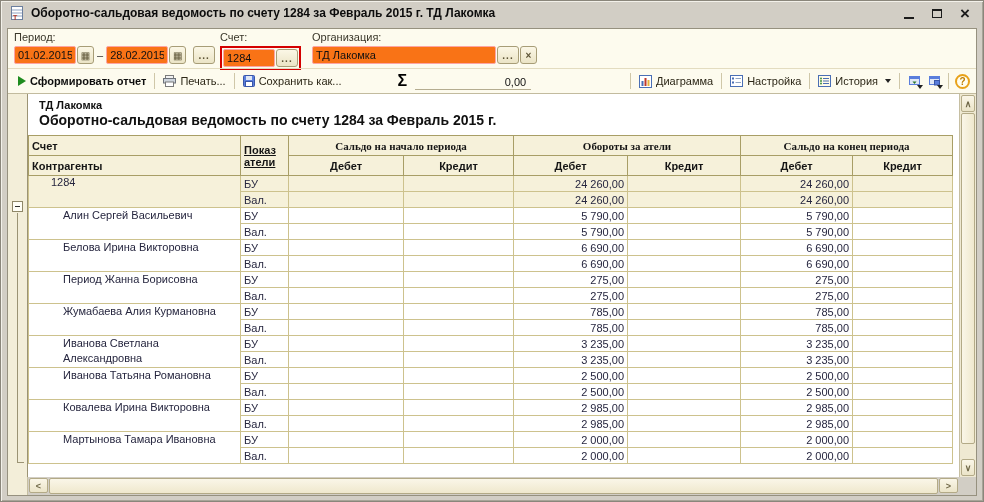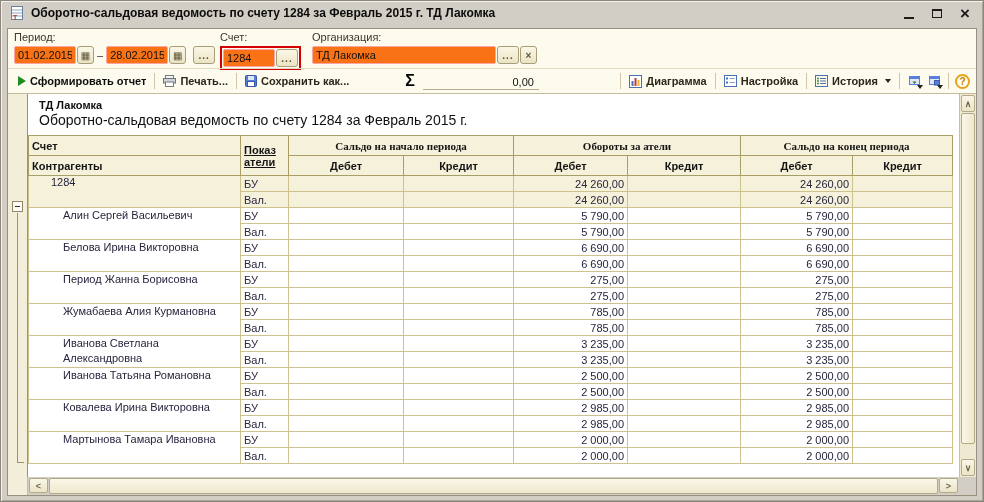--- a/index.html
+++ b/index.html
@@ -26,41 +26,41 @@
   .flabel{font-size:11px;color:#3a372a;margin-bottom:3px;}
   .frow{display:flex;align-items:center;}
   .tfield{height:18px;border:1px solid #fca5a5;background:#f97316;font-family:"Liberation Sans",sans-serif;font-size:11px;color:#111;padding:0 3px;border-radius:2px;}
   .tfield.date{width:62px;}
   .ibtn{height:18px;min-width:17px;border:1px solid #a79d77;background:linear-gradient(#fbf7e6,#ebe4c6);border-radius:3px;font-size:10px;color:#5d5436;display:flex;align-items:center;justify-content:center;margin-left:1px;padding:0 2px;cursor:default;}
   .dots-btn{min-width:22px;font-weight:700;letter-spacing:1px;}
   .dash{margin:0 3px;font-size:11px;color:#333;}
   .red-wrap{display:inline-flex;border:2px solid #d40000;padding:1px;align-items:center;background:#fdfbee;}
   
   .toolbar{position:absolute;left:0;top:39px;right:0;height:25px;border-top:1px solid #e3dcc0;display:flex;align-items:center;padding:0 6px;font-size:11px;color:#2c2717;}
-  .tbtn{display:flex;align-items:center;gap:4px;padding:2px 4px;border-radius:2px;cursor:default;white-space:nowrap;font-weight:bold;}
+  .tbtn{display:flex;align-items:center;gap:4px;padding:2px 4px;border-radius:2px;cursor:default;white-space:nowrap;}
   .tbtn.bold{font-weight:700;color:#0d0d0d;}
   .vsep{width:1px;height:16px;background:#cfc7a8;margin:0 4px;flex:none;}
   .play-tri{width:0;height:0;border-left:8px solid #1f8c1f;border-top:5px solid transparent;border-bottom:5px solid transparent;}
   .sigma{font-size:16px;font-weight:700;color:#000;margin-left:52px;}
   .sum-field{width:116px;border-bottom:1px solid #b5ad90;text-align:right;font-size:11px;color:#111;padding:3px 5px 1px;margin-left:8px;}
   .caret-down{width:0;height:0;border-top:4px solid #222;border-left:3.5px solid transparent;border-right:3.5px solid transparent;margin-left:3px;}
   .mini-btn{position:relative;width:20px;height:18px;display:flex;align-items:center;justify-content:center;border-radius:2px;cursor:default;}
   .mini-btn .caret-down{position:absolute;right:1px;bottom:1px;margin:0;}
   .help-circle{width:15px;height:15px;border-radius:50%;border:2px solid #e8a21b;color:#bf7d00;background:#fffdf0;font-weight:700;font-size:10px;display:flex;align-items:center;justify-content:center;margin-left:2px;}
   .push-right{margin-left:auto;}
   
   .report-zone{position:absolute;left:0;top:64px;right:0;bottom:18px;display:flex;border-top:1px solid #c2bb9e;}
   .tree-margin{width:20px;background:#f3eed9;border-right:1px solid #9b9374;position:relative;flex:none;}
   .tree-box{position:absolute;left:4px;top:107px;width:11px;height:11px;background:#fffef6;border:1px solid #8f8768;display:flex;align-items:center;justify-content:center;cursor:default;}
   .tree-box .minus{width:5px;height:1px;background:#2e2e2e;}
   .tree-line{position:absolute;left:9px;top:119px;width:1px;height:249px;background:#9b9374;}
   .tree-stub{position:absolute;left:9px;top:368px;width:7px;height:1px;background:#9b9374;}
   .report-view{flex:1;background:#ffffff;position:relative;overflow:hidden;}
   .org-name{margin:5px 0 1px 11px;font-weight:700;font-size:11px;color:#101010;}
-  .report-title{margin:0 0 7px 11px;font-weight:400;font-size:14px;color:#101010;}
+  .report-title{margin:0 0 7px 11px;font-weight:700;font-size:14px;color:#101010;}
   
   table.report{border-collapse:collapse;table-layout:fixed;width:924px;}
   .c-name{width:212px;} .c-ind{width:48px;}
   .c-n1{width:115px;} .c-n2{width:110px;} .c-n3{width:114px;}
   .c-n4{width:113px;} .c-n5{width:112px;} .c-n6{width:100px;}
   table.report th{background:#f6f1da;border:1px solid #a89e66;font-size:11px;font-weight:700;color:#151515;padding:1px 3px;height:20px;}
   th.grp{text-align:center;font-family:Liberation Serif, serif;}
   th.dc{text-align:center;}
   th.name-h{text-align:left;padding-left:4px;}
   th.ind-h{text-align:left;vertical-align:middle;line-height:12px;font-weight:700;text-decoration:underline;}

